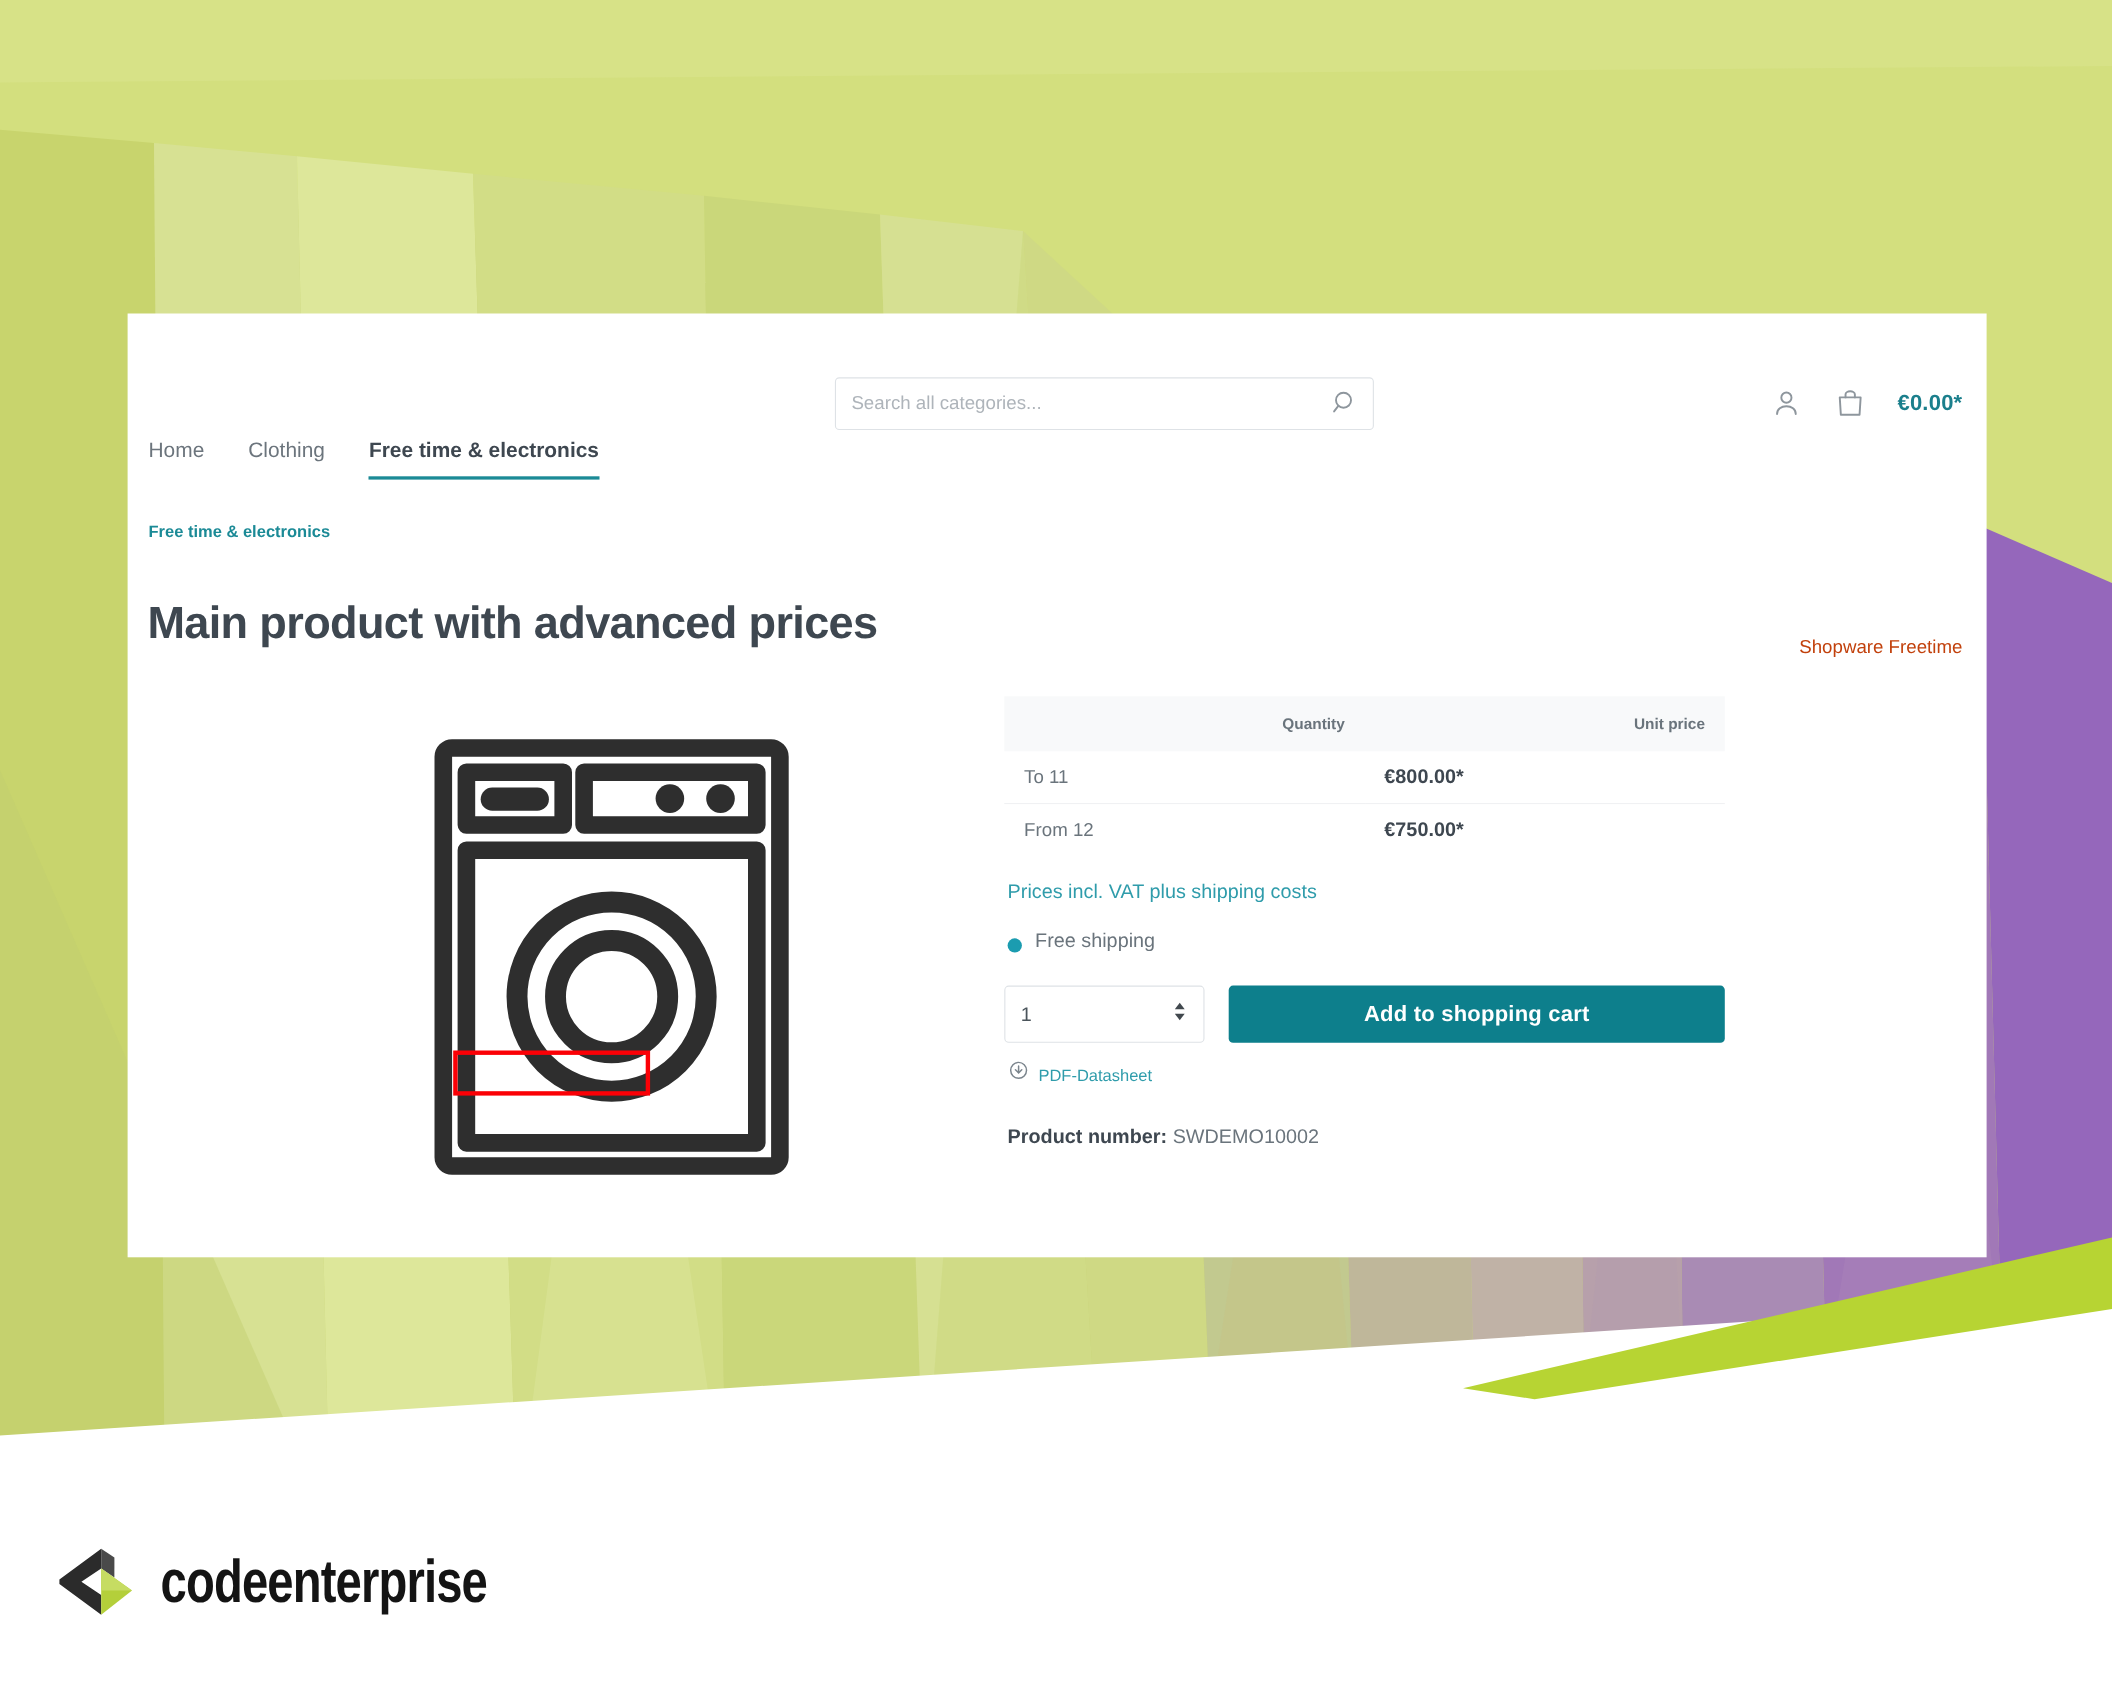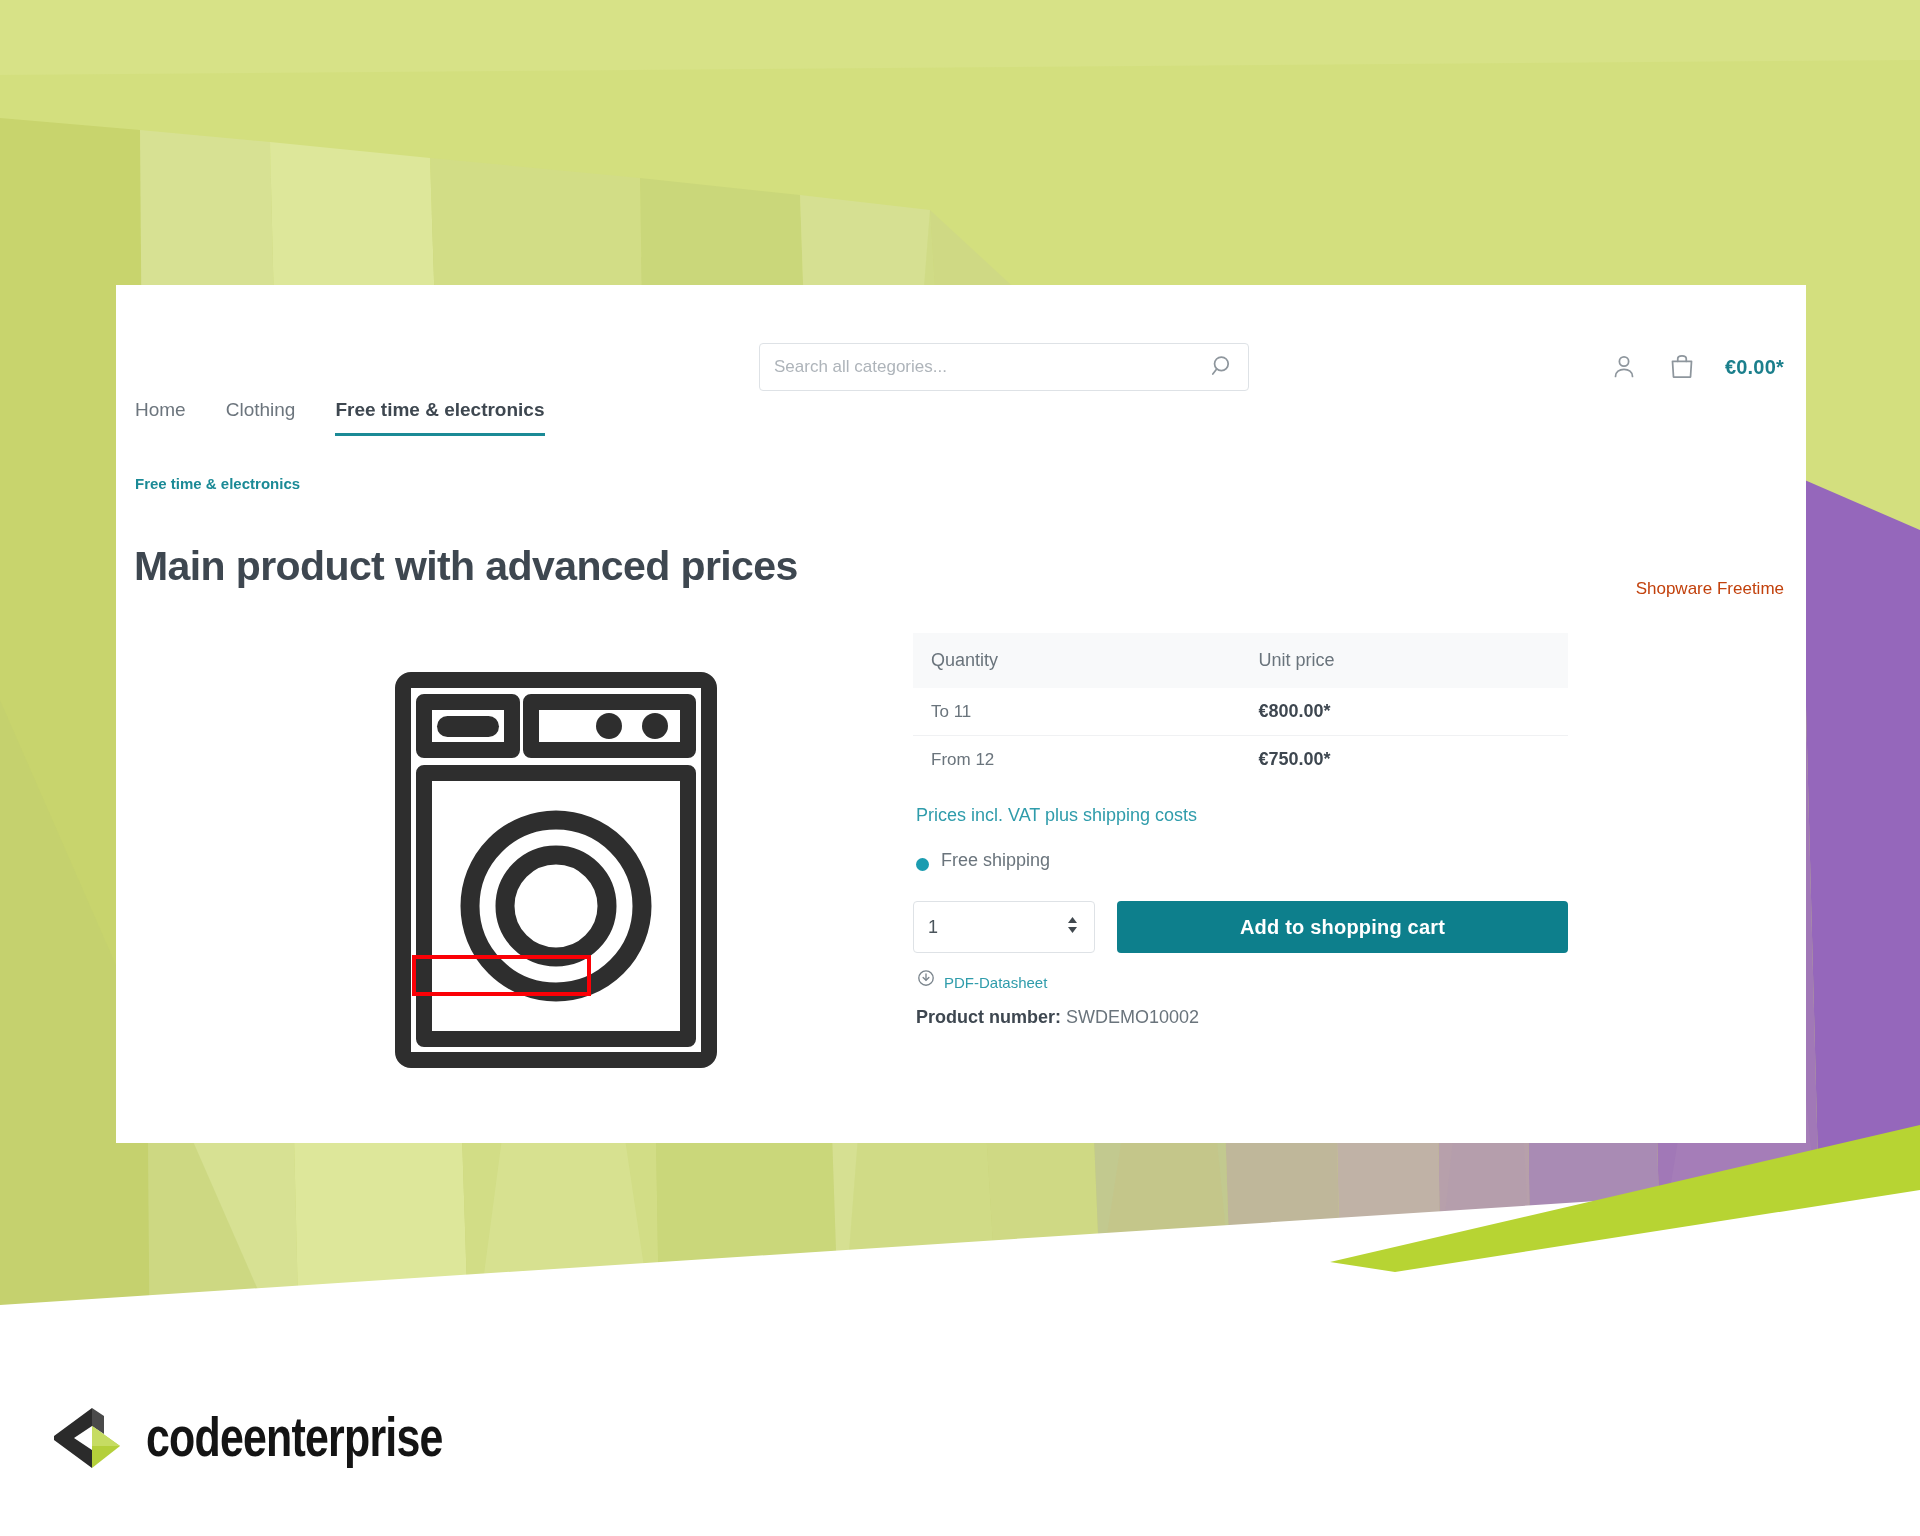--- a/index.html
+++ b/index.html
@@ -184,23 +184,23 @@
   #buy-box {
     position: absolute;
     left: 797px;
     top: 348px;
     width: 655px;
   }
 
   #price-table { width: 100%; border-collapse: collapse; }
   #price-table th {
     background: #f8f9fa;
-    text-align: left;
-    font-size: 18px;
-    font-weight: 400;
+    text-align: right;
+    font-size: 14px;
+    font-weight: 700;
     color: #6a747c;
     padding: 17px 18px;
     border: 0;
   }
   #price-table th.col-qty  { width: 50%; }
   #price-table td {
     padding: 13px 18px;
     font-size: 17px;
     color: #6a747c;
     border-top: 1px solid #f0f1f3;
@@ -296,21 +296,21 @@
     cursor: pointer;
     width: 168px;
   }
   #datasheet-label {
     font-size: 15px;
     color: #2f9cab;
     white-space: nowrap;
   }
 
   #product-number {
-    margin-top: 16px;
+    margin-top: 36px;
     padding-left: 3px;
     font-size: 18px;
     color: #6a747c;
   }
   #product-number .label { font-weight: 700; color: #3e4750; }
 
   
   #footer-logo {
     position: absolute;
     left: 52px;

